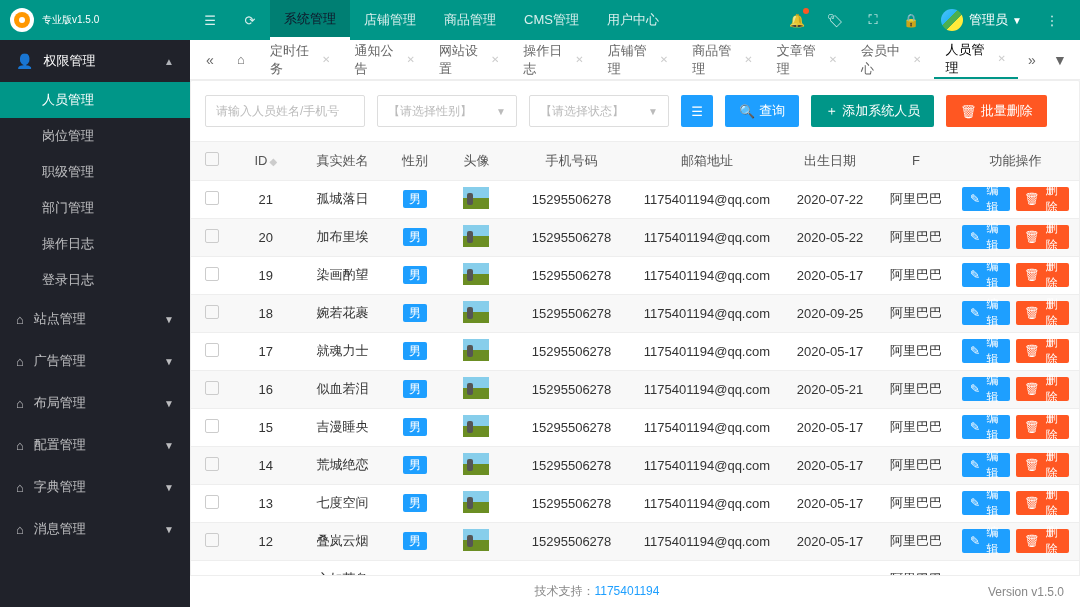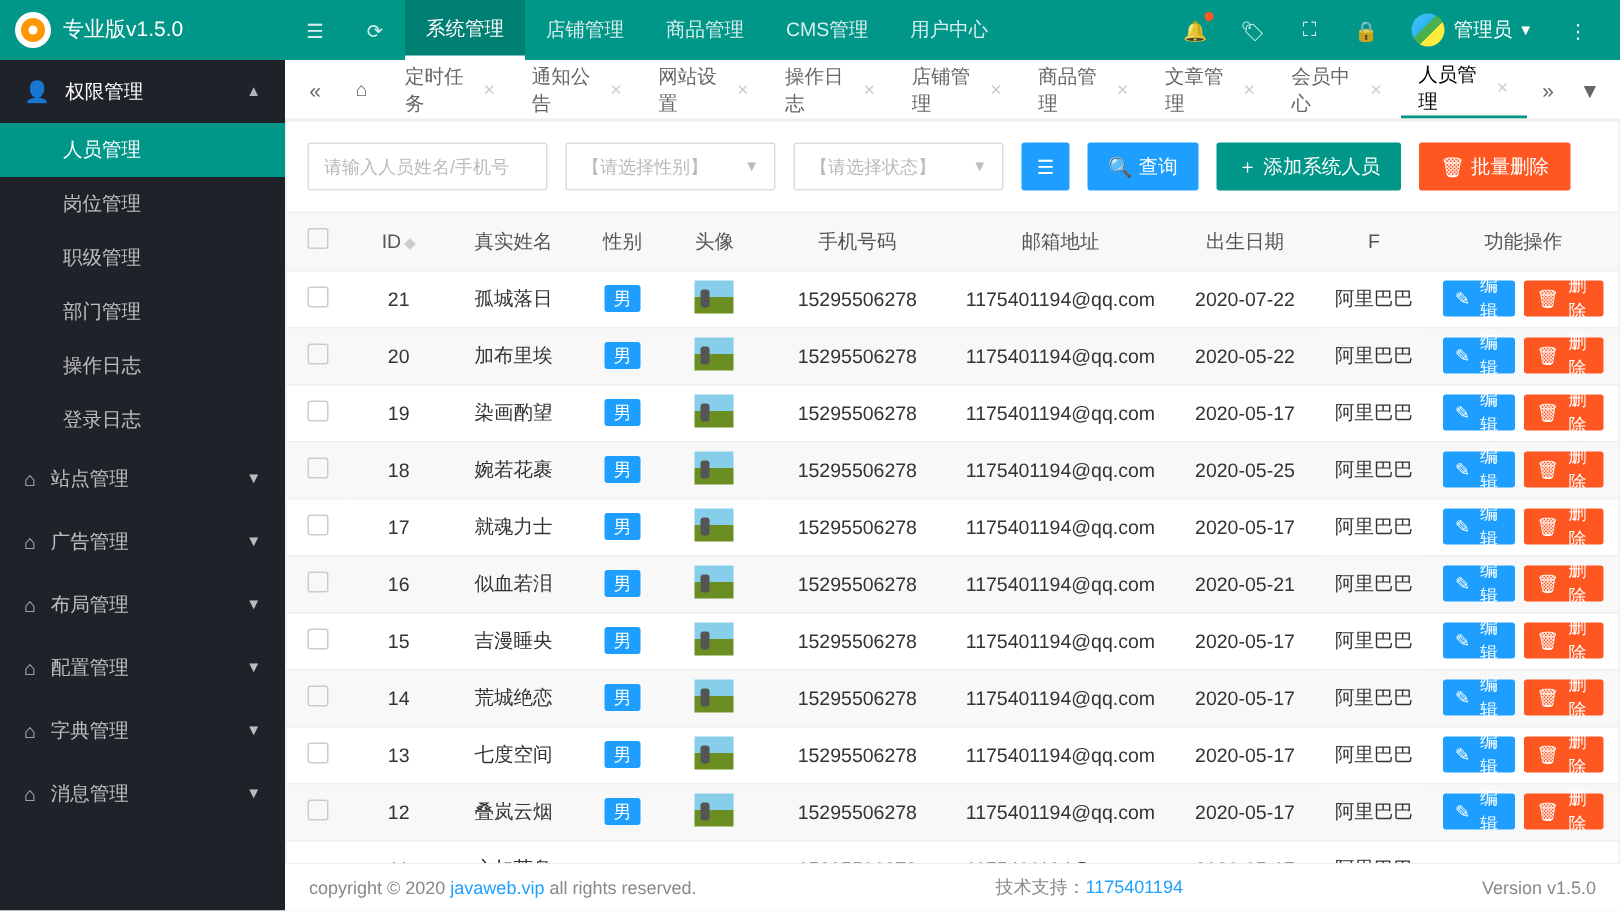--- a/index.html
+++ b/index.html
@@ -4,25 +4,25 @@
 <style>
 * { margin: 0; padding: 0; box-sizing: border-box; }
 body { font-family: "Microsoft YaHei", Arial, sans-serif; font-size: 13px; color: #333; background: #f0f2f5; overflow: hidden; }
 
 
 .topbar { height: 40px; background: #009688; color: #fff; display: flex; align-items: center; }
 .logo { width: 190px; display: flex; align-items: center; padding-left: 10px; gap: 8px; height: 100%; }
 .logo-icon { width: 24px; height: 24px; border-radius: 50%; background: #fff; display: flex; align-items: center; justify-content: center; }
 .logo-icon-inner { width: 16px; height: 16px; border-radius: 50%; background: #ff9800; display: flex; align-items: center; justify-content: center; }
 .logo-icon-dot { width: 6px; height: 6px; border-radius: 50%; background: #fff; }
-.logo-text { font-size: 14px; }
+.logo-text { font-size: 10px; }
 
 .topnav { display: flex; align-items: center; height: 100%; flex: 1; }
 .topnav-item { padding: 0 14px; height: 100%; display: flex; align-items: center; cursor: pointer; color: rgba(255,255,255,0.85); font-size: 13px; }
-.topnav-item.active { background: rgba(0,0,0,0.15); color: #ffffff; border-bottom: 3px solid #fff; }
+.topnav-item.active { background: rgba(0,0,0,0.15); color: #0f172a; border-bottom: 3px solid #fff; }
 .topnav-icon { width: 40px; justify-content: center; }
 
 .topright { display: flex; align-items: center; height: 100%; padding-right: 10px; gap: 2px; }
 .topright-icon { width: 36px; height: 100%; display: flex; align-items: center; justify-content: center; cursor: pointer; color: rgba(255,255,255,0.9); position: relative; }
 .topright-icon .dot { position: absolute; top: 8px; right: 6px; width: 6px; height: 6px; background: #ff5722; border-radius: 50%; }
 .avatar { width: 22px; height: 22px; border-radius: 50%; background: linear-gradient(135deg,#4fc3f7,#29b6f6 40%,#4caf50 40%,#4caf50 60%,#ffeb3b 60%); margin-right: 6px; }
 .admin { display: flex; align-items: center; padding: 0 10px; cursor: pointer; font-size: 13px; }
 
 
 .layout { display: flex; height: calc(607px - 40px); }
@@ -342,21 +342,21 @@
                   </td>
                 </tr>
                 <tr>
                   <td><span class="chk"></span></td>
                   <td>18</td>
                   <td>婉若花裹</td>
                   <td><span class="tag-male">男</span></td>
                   <td><span class="avatar-cell"></span></td>
                   <td>15295506278</td>
                   <td>1175401194@qq.com</td>
-                  <td>2020-05-25</td>
+                  <td>2020-09-25</td>
                   <td style="text-align:left;overflow:hidden;white-space:nowrap">阿里巴巴</td>
                   <td>
                     <div class="col-action">
                       <button class="btn-xs blue"><span class="i">✎</span>编辑</button>
                       <button class="btn-xs orange"><span class="i">🗑</span>删除</button>
                     </div>
                   </td>
                 </tr>
                 <tr>
                   <td><span class="chk"></span></td>
@@ -473,22 +473,19 @@
                   <td></td>
                 </tr>
               </tbody>
           </table>
         </div>
 
       </div>
     </div>
 
     <div class="footer">
-      <div>
-        <span>copyright © 2020 </span><a href="#">javaweb.vip</a><span> all rights reserved.</span>
-      </div>
       <div class="mid">
         <span>技术支持：</span><a href="#">1175401194</a>
       </div>
       <div class="right">Version v1.5.0</div>
     </div>
   </div>
 </div>
 
 </body></html>

